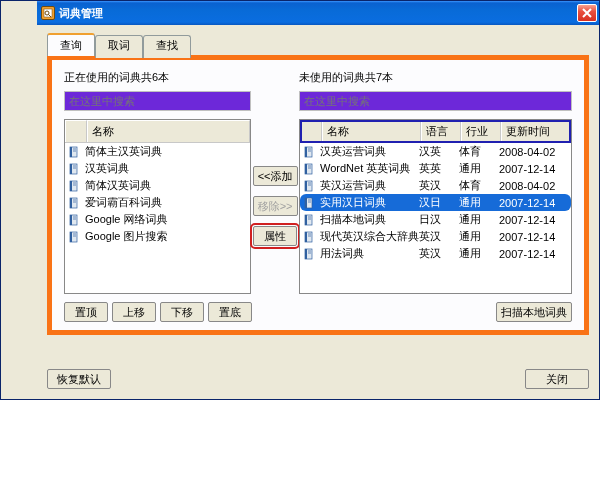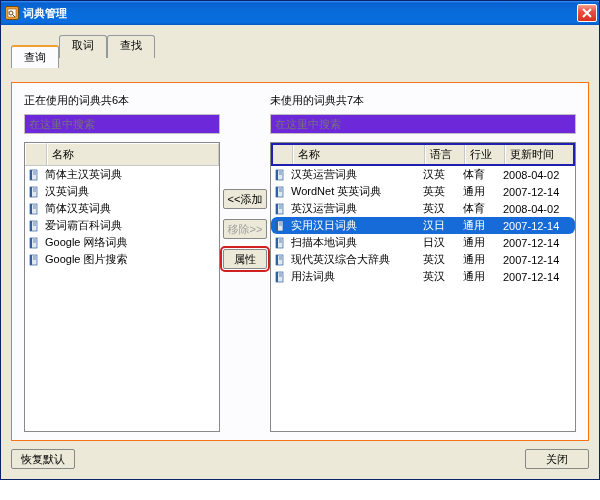--- a/index.html
+++ b/index.html
@@ -1,29 +1,29 @@
 <!DOCTYPE html>
 <html><head>
 <meta charset="utf-8">
 <style>
 * { box-sizing: border-box; margin: 0; padding: 0; font-family: "Microsoft YaHei", sans-serif; font-size: 11px; }
 body { background: #fff; }
-.window { width: 600px; height: 480px; background: #ece9d8; border: 1px solid #0a246a; display: flex; flex-direction: column; }
+.window { width: 600px; height: 400px; background: #ece9d8; border: 1px solid #0a246a; display: flex; flex-direction: column; padding-left: 36px; }
 .titlebar { height: 24px; background: linear-gradient(to bottom, #3a95ff 0%, #0a61d0 8%, #086bd8 40%, #0a6de0 88%, #0857c0 100%); display: flex; align-items: center; padding: 0 2px 0 4px; color: #fff; font-weight: bold; }
 .titlebar .t-icon { width: 14px; height: 14px; background: #f0a030; border: 1px solid #704a10; border-radius: 2px; display: flex; align-items: center; justify-content: center; margin-right: 4px; }
 .titlebar .t-icon svg { width: 10px; height: 10px; }
 .titlebar .title { flex: 1; }
 .close-btn { width: 20px; height: 18px; background: linear-gradient(to bottom, #f8a090, #e8503f 40%, #d83020); border: 1px solid #fff; border-radius: 2px; display: flex; align-items: center; justify-content: center; color: #fff; font-weight: bold; cursor: default; }
 .close-btn svg { width: 10px; height: 10px; }
 .body { flex: 1; padding: 8px 10px 10px 10px; display: flex; flex-direction: column; }
 .tabstrip { display: flex; gap: 0; margin-bottom: -1px; z-index: 2; position: relative; }
 .tab { background: #ece9d8; border: 1px solid #919b9c; border-bottom: none; border-radius: 3px 3px 0 0; padding: 3px 12px; margin-right: 0; color: #000; cursor: default; }
-.tab.active { border-top: 2px solid #f0a030; background: #fcfcfe; padding-top: 3px; position: relative; top: 12px; }
+.tab.active { border-top: 2px solid #f0a030; background: #fcfcfe; padding-top: 3px; position: relative; top: 0; }
 .tab:not(.active) { position: relative; top: 2px; padding-top: 2px; padding-bottom: 2px; }
-.panel { flex: 1; border: 1px solid #f97316; background: #fcfcfe; padding: 10px 12px 8px 12px; display: flex; flex-direction: column; margin-top: 27px; }
+.panel { flex: 1; border: 5px solid #f97316; background: #fcfcfe; padding: 10px 12px 8px 12px; display: flex; flex-direction: column; }
 .cols { display: flex; gap: 0; flex: 1; min-height: 0; }
 .col { display: flex; flex-direction: column; }
 .col.left { width: 196px; }
 .col.mid { width: 50px; display: flex; flex-direction: column; align-items: center; justify-content: flex-start; padding-top: 96px; gap: 10px; }
 .col.right { flex: 1; }
 .label { margin-bottom: 6px; color: #000; }
 .searchbox { height: 20px; margin-bottom: 8px; }
 .searchbox input { width: 100%; height: 100%; border: 1px solid #c0c0c0; background: #6d28d9; padding: 0 4px; color: #b0b0b0; font-style: normal; }
 .listwrap { flex: 1; border: 1px solid #888; background: #fff; display: flex; flex-direction: column; overflow: hidden; }
 .lhdr { display: flex; background: #ece9d8; border-bottom: 1px solid #c8c8c8; }
@@ -35,21 +35,21 @@
 .lrow .ricon { width: 14px; height: 12px; margin-right: 4px; display: flex; align-items: center; justify-content: center; flex-shrink: 0; }
 .lrow .ricon svg { width: 12px; height: 12px; }
 .lrow .cell { overflow: hidden; white-space: nowrap; }
 .btn { min-width: 44px; height: 20px; background: #ece9d8; border: 1px solid #888; border-radius: 2px; padding: 0 4px; cursor: default; }
 .btn:disabled { color: #a0a0a0; }
 .btn.highlight { outline: 2px solid #d02020; outline-offset: 1px; }
 .bottomrow { display: flex; justify-content: space-between; margin-top: 8px; }
 .btngroup { display: flex; gap: 4px; }
 .btn.wide { min-width: 72px; }
 .footer { display: flex; justify-content: space-between; margin-top: 8px; }
-.footer .btn { min-width: 64px; }
+.footer .btn { min-width: 64px; margin-top: 26px; }
 </style>
 </head>
 <body>
 
 <div class="window">
   <div class="titlebar">
     <span class="t-icon">
         <svg viewBox="0 0 10 10">
           <rect x="1" y="1" width="8" height="8" fill="#fff" stroke="#704a10" stroke-width="0.5"></rect>
           <circle cx="4" cy="5" r="2" fill="none" stroke="#704a10" stroke-width="1"></circle>
@@ -272,20 +272,29 @@
                   <span class="cell" style="width:40px">英汉</span>
                   <span class="cell" style="width:40px">通用</span>
                   <span class="cell" style="width:70px">2007-12-14</span>
                 </div>
               </div>
           </div>
         </div>
 
       </div>
 
+      <div class="bottomrow">
+        <div class="btngroup">
+          <button class="btn"><span>置顶</span></button>
+          <button class="btn"><span>上移</span></button>
+          <button class="btn"><span>下移</span></button>
+          <button class="btn"><span>置底</span></button>
+        </div>
+        <button class="btn wide"><span>扫描本地词典</span></button>
+      </div>
     </div>
 
     <div class="footer">
       <button class="btn"><span>恢复默认</span></button>
       <button class="btn"><span>关闭</span></button>
     </div>
   </div>
 </div>
 
 </body></html>

